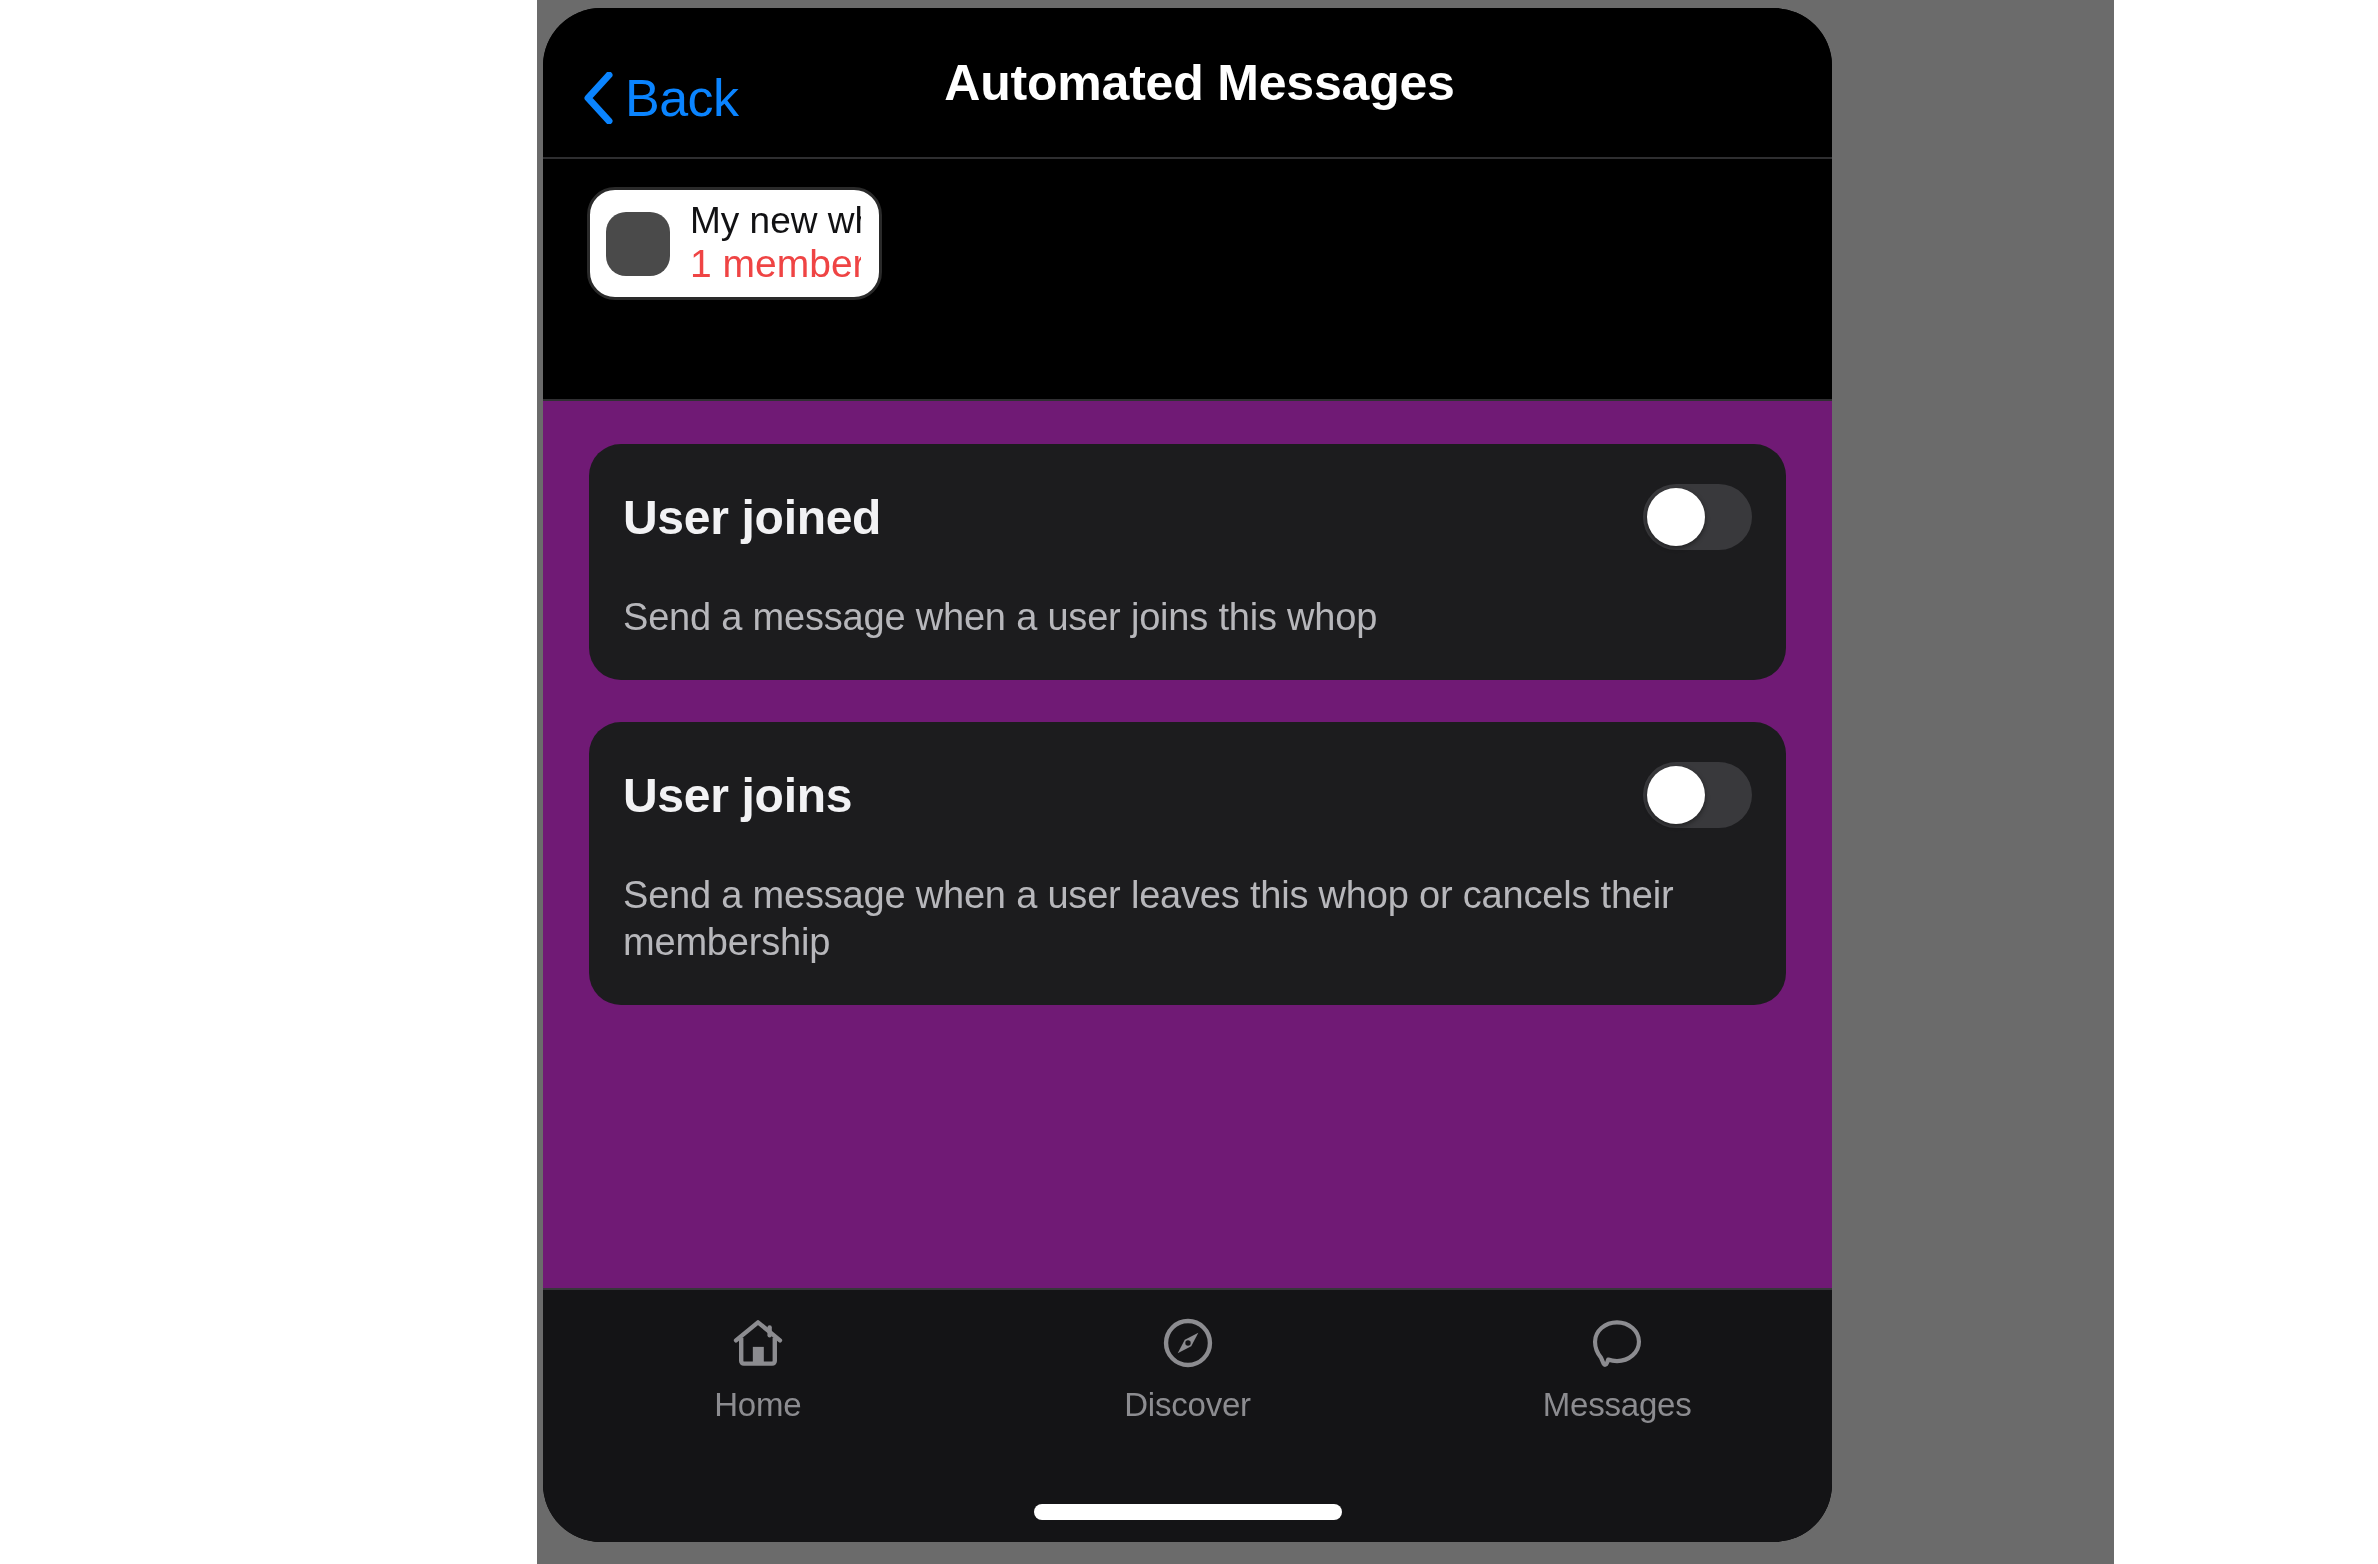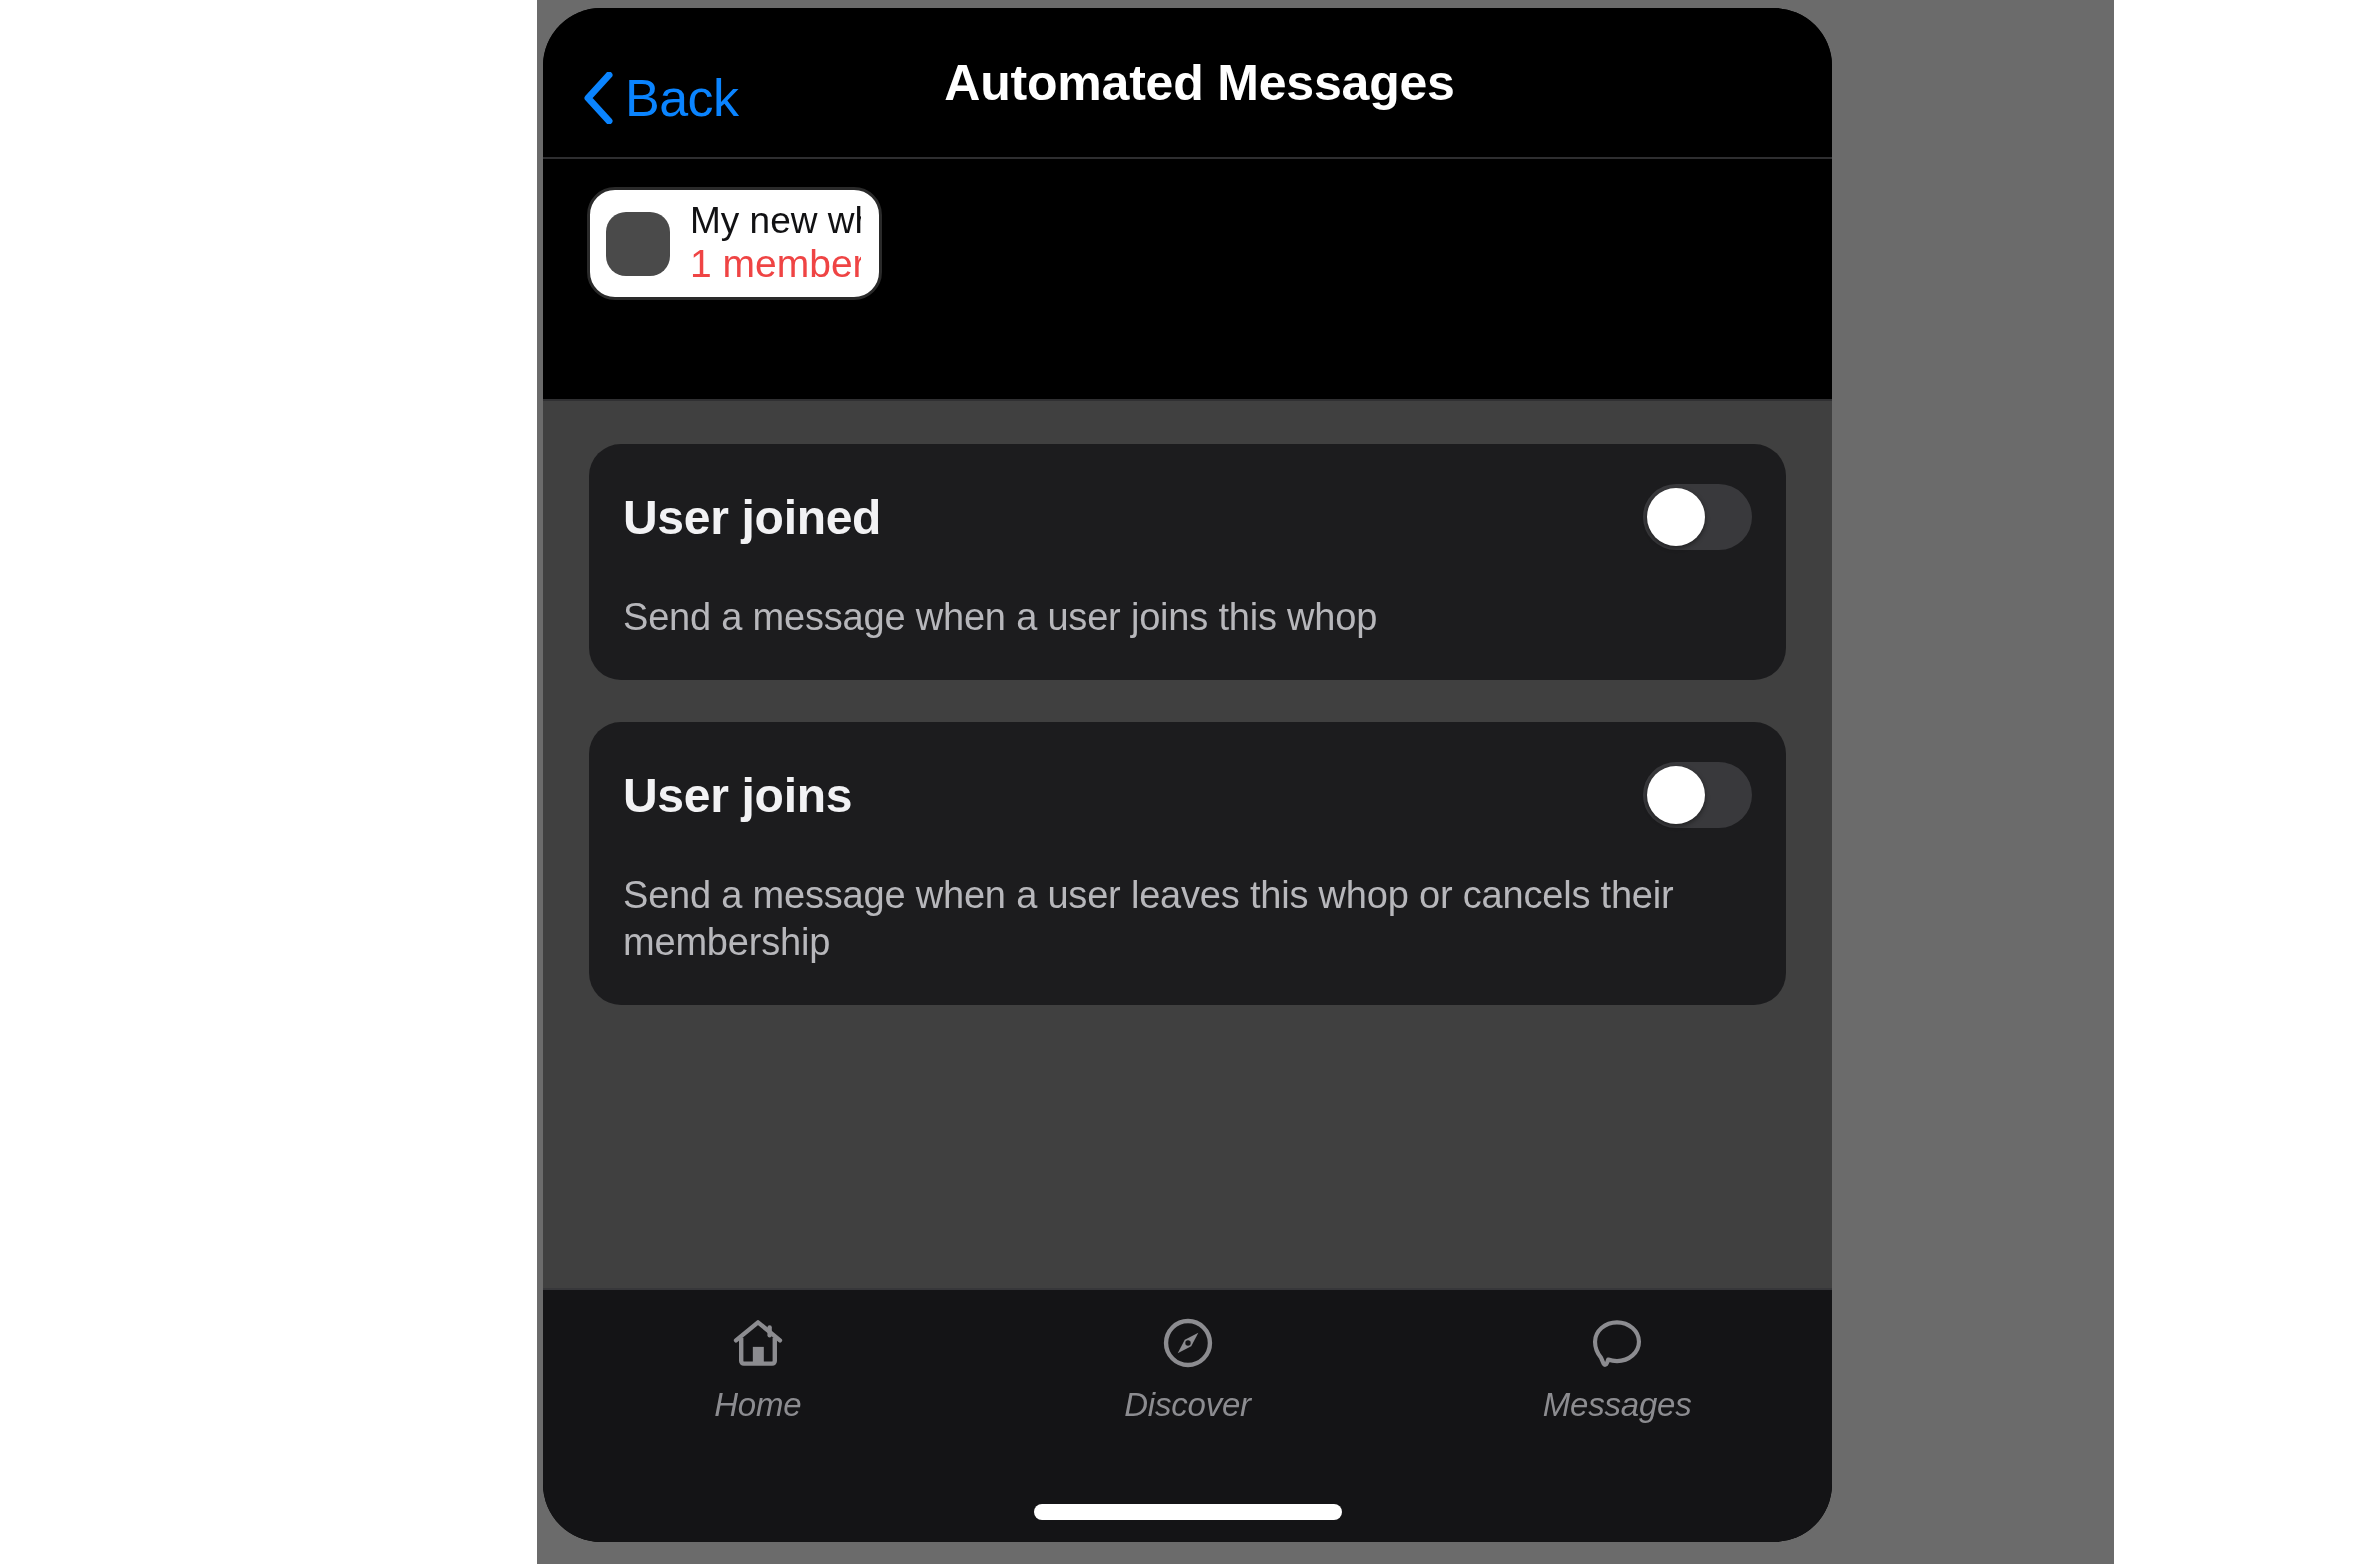--- a/index.html
+++ b/index.html
@@ -130,21 +130,21 @@
   #whop-members {
     color: #ef4444;
     font-size: 39px;
     line-height: 1.05;
     white-space: nowrap;
   }
 
   
   #content {
     flex: 1 1 auto;
-    background: #404040;
+    background: #701a75;
     padding: 43px 46px 0 46px;
     box-sizing: border-box;
     display: flex;
     flex-direction: column;
     gap: 42px;
   }
 
   .setting-card {
     background: #1c1c1e;
     border-radius: 32px;
@@ -202,21 +202,20 @@
     align-items: flex-start;
     padding-top: 22px;
   }
   .tab-item {
     flex: 1 1 0;
     display: flex;
     flex-direction: column;
     align-items: center;
     gap: 12px;
     cursor: pointer;
-    font-style: italic;
   }
   .tab-icon {
     width: 62px;
     height: 62px;
     display: block;
   }
   .tab-label {
     font-size: 33px;
     color: #8c8c90;
     letter-spacing: -0.2px;

